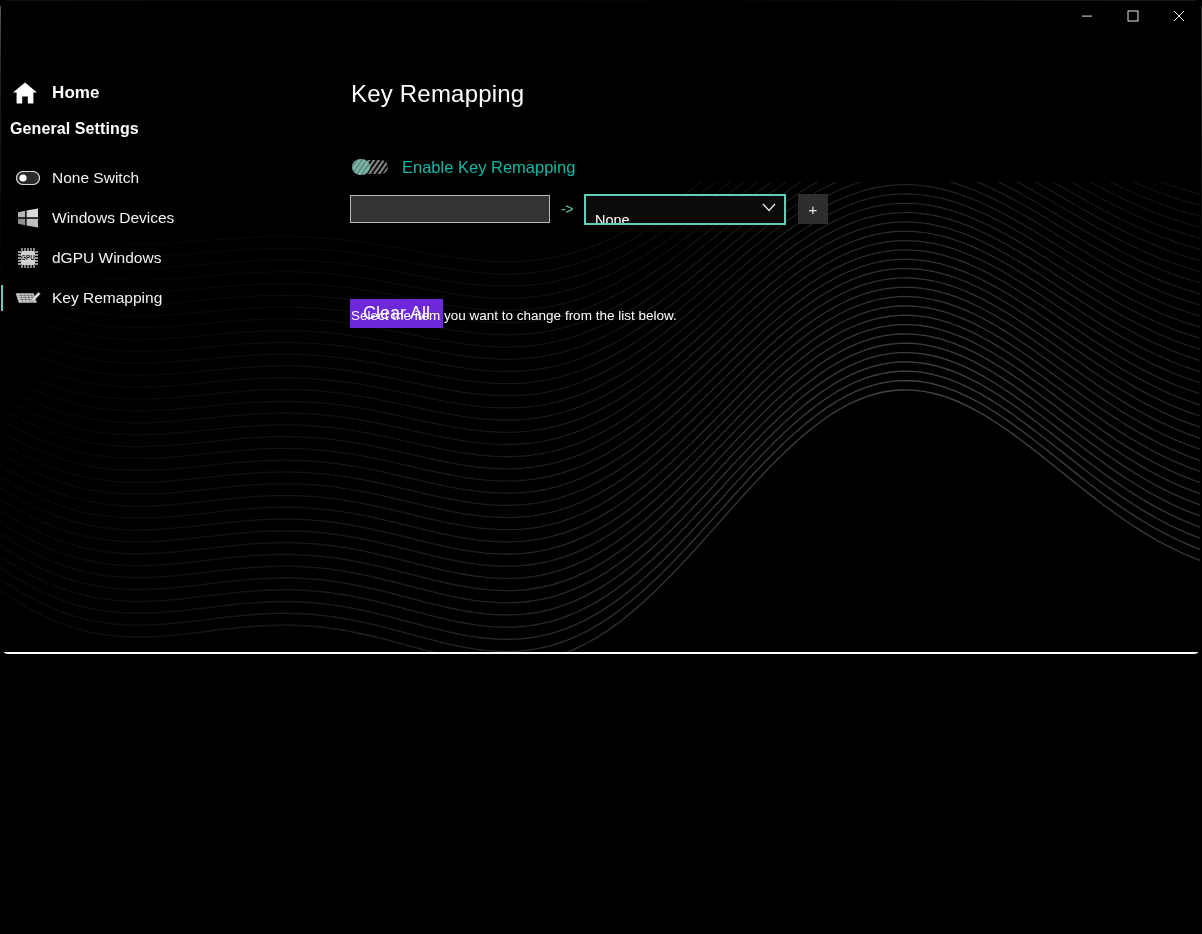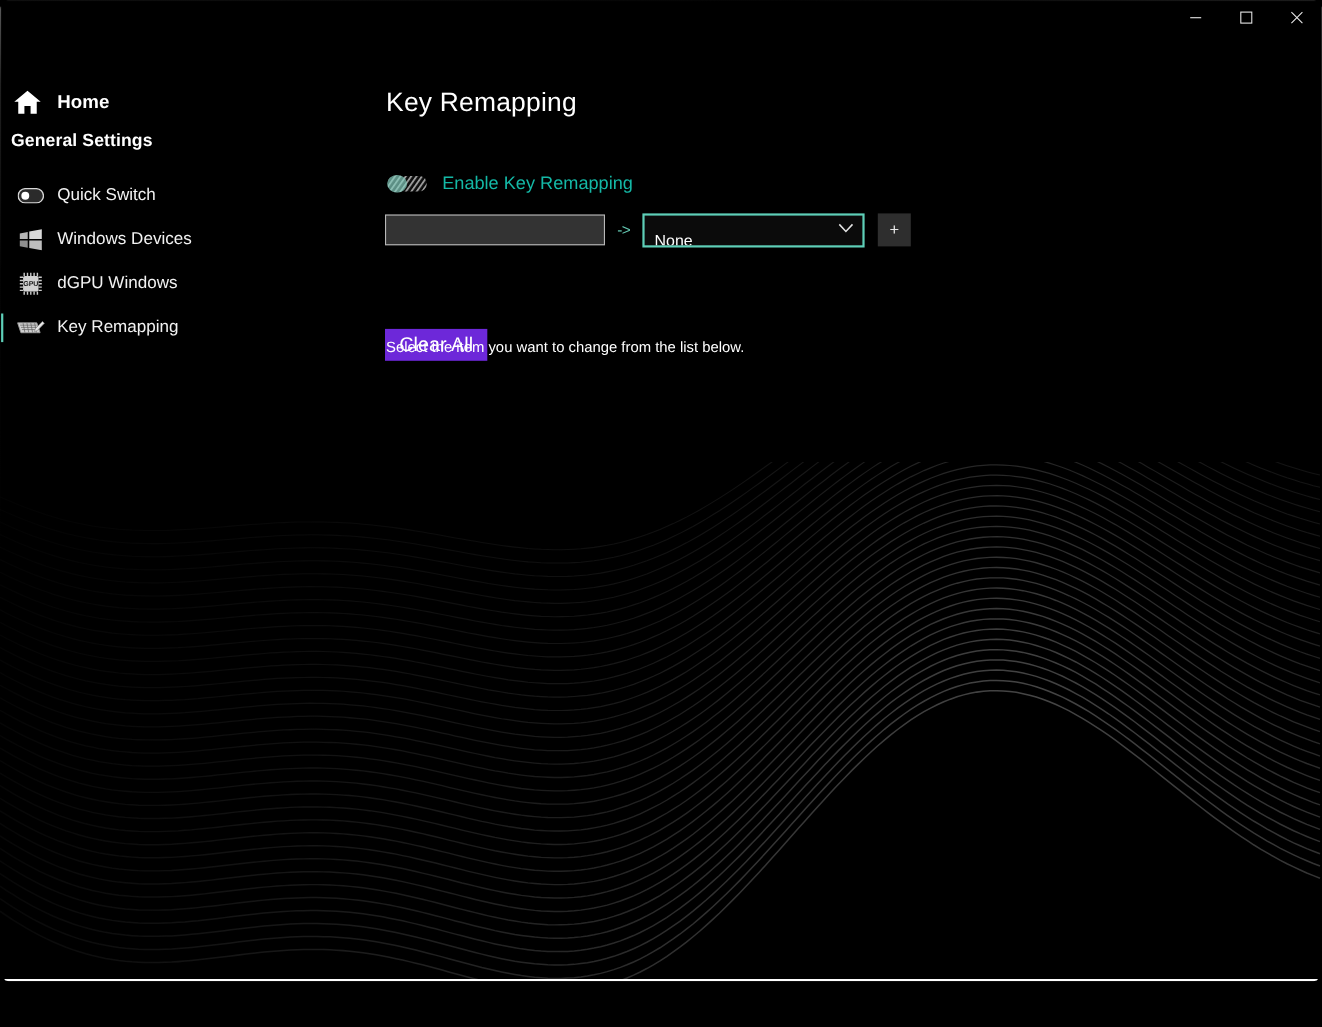--- a/index.html
+++ b/index.html
@@ -13,21 +13,21 @@
 
   body {
     font-family: "Liberation Sans", sans-serif;
     color: #ffffff;
     -webkit-font-smoothing: antialiased;
   }
 
   #app-window {
     position: relative;
     width: 1202px;
-    height: 892px;
+    height: 654px;
     background: #000000;
     overflow: hidden;
     border-radius: 8px;
   }
 
   
   #edge-left {
     position: absolute;
     left: 0; top: 6px;
     width: 1px; height: 928px;
@@ -368,21 +368,21 @@
 
     <div id="nav-list">
 
       <div class="nav-item">
         <span class="nav-icon">
           <svg width="24" height="14" viewBox="0 0 24 14">
             <rect x="0.5" y="0.5" width="23" height="13" rx="6.5" fill="#2b2b2b" stroke="#d8d8d8" stroke-width="1.2"></rect>
             <circle cx="7" cy="7" r="3.6" fill="#ffffff"></circle>
           </svg>
         </span>
-        <span class="nav-label">Quick Switch</span>
+        <span class="nav-label">None Switch</span>
       </div>
 
       <div class="nav-item">
         <span class="nav-icon">
           <svg width="22" height="20" viewBox="0 0 22 20">
             <path d="M1 4.2 L8.2 2.8 L8.2 9.3 L1 9.3 Z" fill="#b5b5b5"></path>
             <path d="M9.6 2.55 L21 0.4 L21 9.3 L9.6 9.3 Z" fill="#d9d9d9"></path>
             <path d="M1 10.7 L8.2 10.7 L8.2 17.2 L1 15.8 Z" fill="#8e8e8e"></path>
             <path d="M9.6 10.7 L21 10.7 L21 19.6 L9.6 17.45 Z" fill="#bdbdbd"></path>
           </svg>

